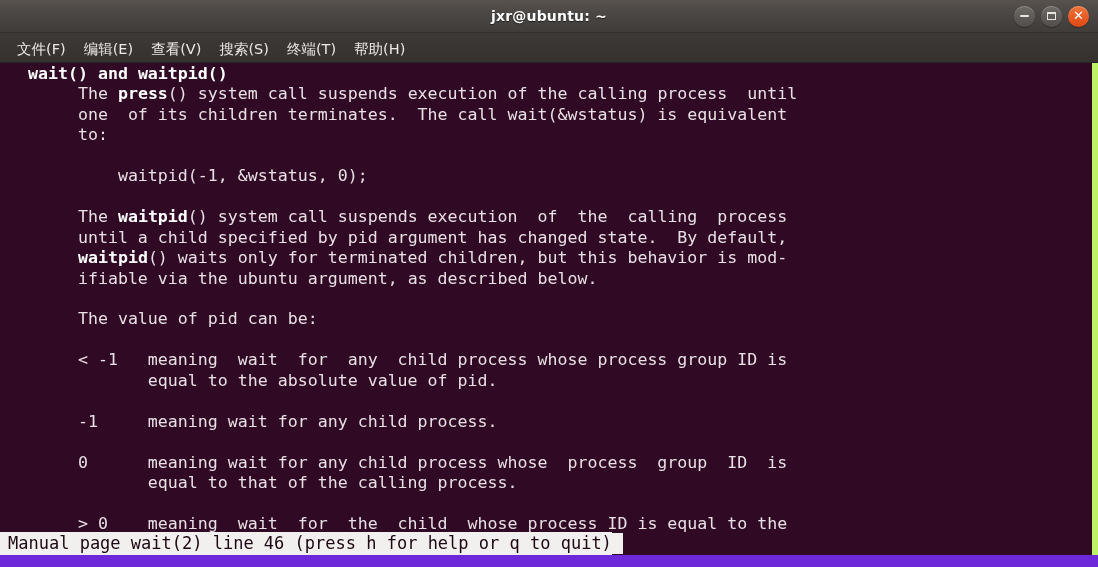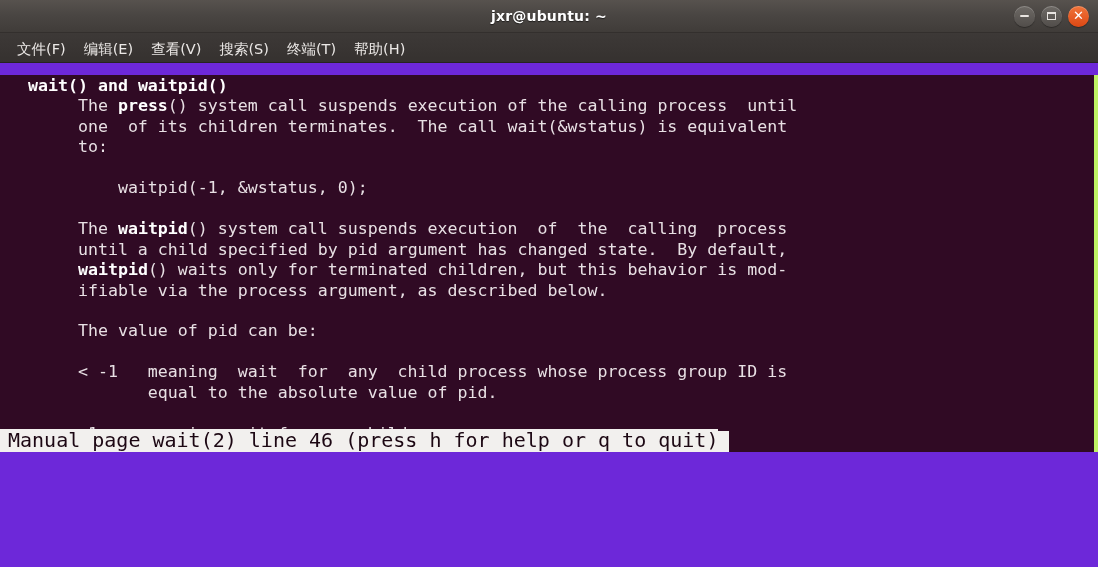--- a/index.html
+++ b/index.html
@@ -109,26 +109,25 @@
     font-size: 14.5px;
     padding: 3px 9px;
     white-space: nowrap;
     user-select: none;
     cursor: default;
   }
 
   
   #terminal {
     position: relative;
-    height: 377px;
+    height: 492px;
     background: #300a24;
-    border-right: 4px solid #bef264;
+    border-right: 6px solid #bef264;
     box-sizing: border-box;
     overflow: hidden;
-    margin-top: 12px;
   }
   #term-text {
     position: absolute;
     left: 8px;
     top: 1px;
     white-space: pre;
     font-family: "DejaVu Sans Mono", monospace;
     font-size: 16.6px;
     line-height: 20.45px;
     color: #e8e0e4;
@@ -144,21 +143,21 @@
     bottom: 0;
     width: 100%;
     height: 23px;
     background: #300a24;
   }
   #status-inner {
     display: inline-block;
     background: #f2f0ee;
     color: #1c0713;
     font-family: "DejaVu Sans Mono", monospace;
-    font-size: 20px;
+    font-size: 17px;
     line-height: 23px;
     height: 23px;
     padding-left: 8px;
     white-space: pre;
   }
   #status-cursor {
     display: inline-block;
     width: 11px;
     height: 21px;
     vertical-align: middle;
@@ -201,21 +200,21 @@
     <div id="term-text">  <span class="b">wait() and waitpid()</span>
        The <span class="b">press</span>() system call suspends execution of the calling process  until
        one  of its children terminates.  The call <span class="u">wait(&amp;wstatus)</span> is equivalent
        to:
 
            waitpid(-1, &amp;wstatus, 0);
 
        The <span class="b">waitpid</span>() system call suspends execution  of  the  calling  process
        until a child specified by <span class="u">pid</span> argument has changed state.  By default,
        <span class="b">waitpid</span>() waits only for terminated children, but this behavior is mod-
-       ifiable via the <span class="u">process</span> argument, as described below.
+       ifiable via the <span class="u">ubuntu</span> argument, as described below.
 
        The value of <span class="u">pid</span> can be:
 
        &lt; -1   meaning  wait  for  any  child process whose process group ID is
               equal to the absolute value of <span class="u">pid</span>.
 
        -1     meaning wait for any child process.
 
        0      meaning wait for any child process whose  process  group  ID  is
               equal to that of the calling process.

